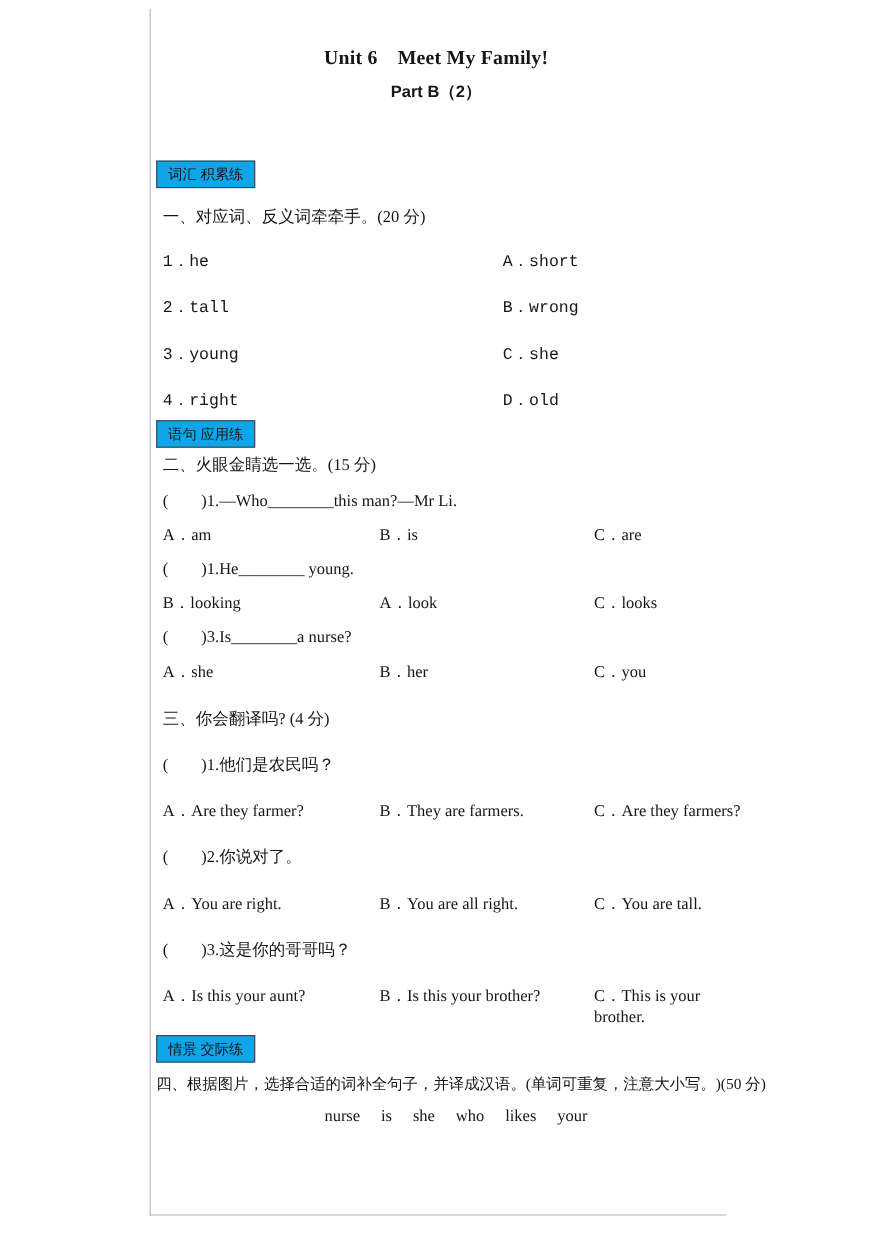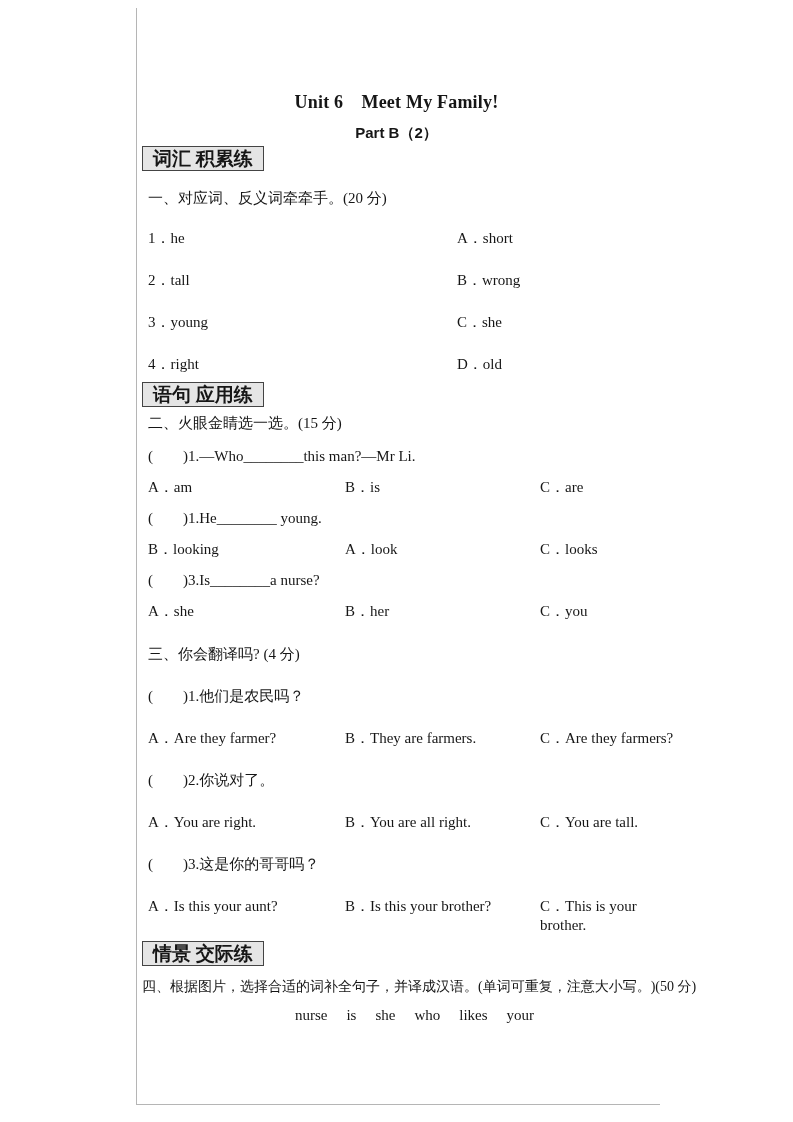--- a/index.html
+++ b/index.html
@@ -22,21 +22,21 @@
     background: #b5b5b5;
   }
   .rule-bottom {
     position: absolute;
     left: 136px; top: 1104px;
     width: 524px; height: 1px;
     background: #b5b5b5;
   }
   .title {
     margin: 0;
-    padding-top: 90px;
+    padding-top: 40px;
     text-align: center;
     font-size: 18px;
     font-weight: bold;
     letter-spacing: 0.2px;
   }
   .subtitle {
     margin: 10px 0 0 0;
     text-align: center;
     font-size: 15px;
     font-weight: bold;
@@ -45,44 +45,45 @@
   .content {
     position: absolute;
     left: 148px;
     top: 142px;
     width: 533px;
   }
   .badge {
     display: inline-block;
     border: 1px solid #444444;
     padding: 2px 10px;
-    font-size: 19px;
-    font-weight: bold;
-    line-height: 19px;
-    background: #e5e5e5;
+    font-size: 13px;
+    font-weight: normal;
+    line-height: 19px;
+    background: #0ea5e9;
   }
   .badge1 { margin-top: 4px; margin-left: -6px; }
   .badge2 { margin-top: 8px; margin-left: -6px; }
   .badge3 { margin-top: 6px; margin-left: -6px; }
   .intro {
     margin: 0;
     font-size: 15px;
     line-height: 19px;
   }
   .intro1 { margin-top: 18px; }
   .intro2 { margin-top: 7px; }
   .intro3 { margin-top: 24px; }
   .intro4 { margin-top: 11px; white-space: nowrap; font-size: 14px; margin-left: -6px; }
   .pairs { margin-top: 21px; }
   .pair-row {
     display: grid;
     grid-template-columns: 309px auto;
     font-size: 15px;
     line-height: 19px;
     margin-bottom: 23px;
+    font-family: Liberation Mono, monospace;
   }
   .pair-row:last-child { margin-bottom: 0; }
   .qline {
     font-size: 15px;
     line-height: 19px;
     margin: 0;
   }
   .opts {
     display: grid;
     grid-template-columns: 197px 195px auto;

